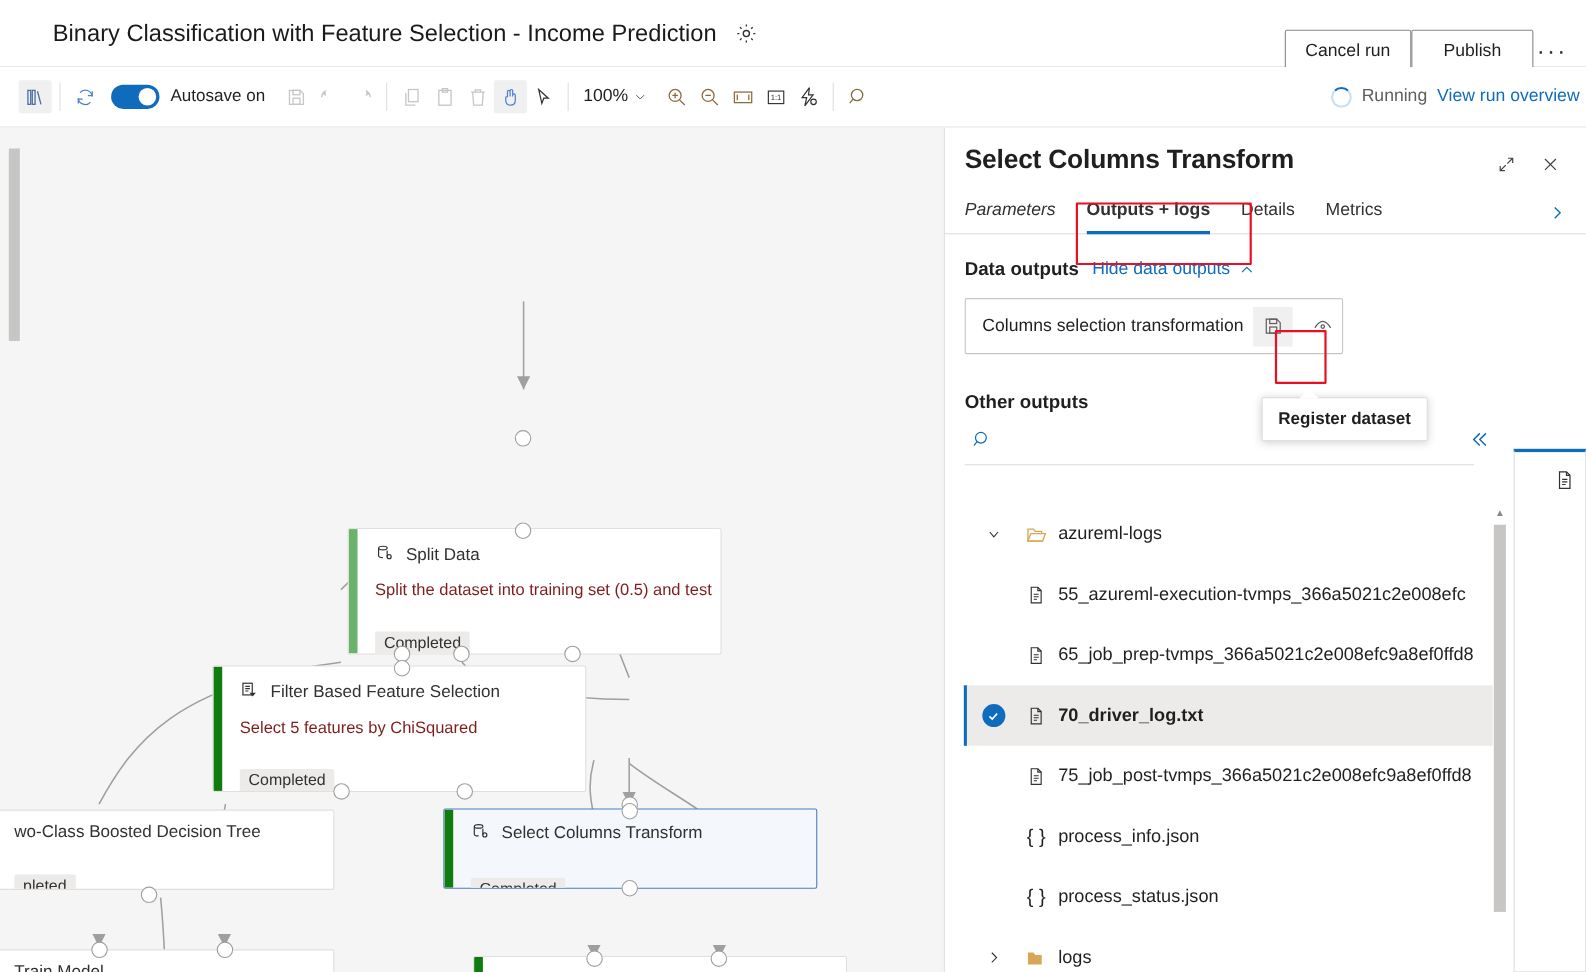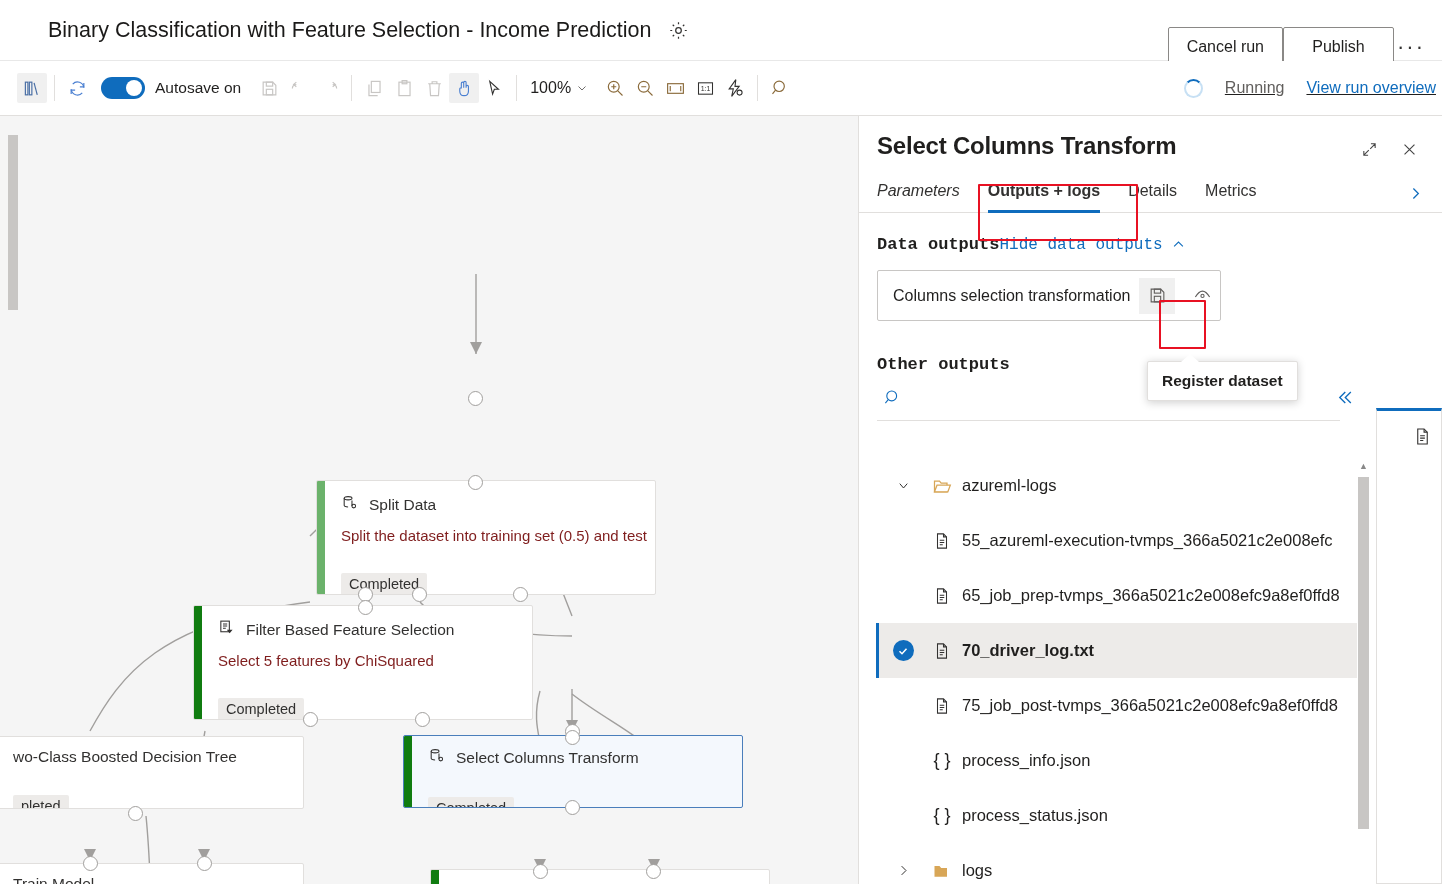--- a/index.html
+++ b/index.html
@@ -67,23 +67,22 @@
   .toggle .knob {
     position: absolute; right: 3px; top: 3px; width: 16px; height: 16px;
     border-radius: 50%; background: #fff;
   }
   .autosave-label { font-size: 15.5px; color: #201f1e; white-space: nowrap; }
   .zoom-level {
     display: flex; align-items: center; gap: 5px; cursor: pointer;
     font-size: 16px; color: #201f1e; padding: 3px 6px; flex: 0 0 auto;
   }
   .toolbar-right {
-    margin-left: auto; display: flex; align-items: center; gap: 22px;
+    margin-left: auto; display: flex; align-items: center; gap: 9px;
     padding-right: 6px;
-    text-decoration: underline;
   }
   .run-spinner {
     width: 19px; height: 19px; border-radius: 50%;
     border: 2px solid #c7e0f4; border-top-color: #0f6cbd;
   }
   .run-status { font-size: 16px; color: #605e5c; }
   .run-link {
     font-size: 16px; color: #0f6cbd; cursor: pointer; white-space: nowrap;
   }
 
@@ -163,21 +162,21 @@
   .tab.active:first-child::after { left: 0; }
   .tab-more {
     margin-left: auto; padding: 0 18px 10px 0; color: #0f6cbd;
     cursor: pointer; display: flex; align-items: center;
   }
   .redbox {
     position: absolute; border: 2.5px solid #e81123; pointer-events: none;
     border-radius: 1px;
   }
   .section-row {
-    display: flex; align-items: center; padding: 22px 18px 0 18px; font-family: Liberation Mono, monospace;
+    display: flex; align-items: center; gap: 12px; padding: 22px 18px 0 18px;
   }
   .section-title { font-size: 17px; font-weight: bold; color: #201f1e; }
   .link-blue {
     font-size: 16px; color: #0f6cbd; cursor: pointer;
     display: flex; align-items: center; gap: 8px;
   }
   .data-output-box {
     margin: 16px 18px 0 18px; border: 1px solid #c8c6c4; border-radius: 2px;
     display: inline-flex; align-items: center; height: 51px; padding-left: 15px;
   }

